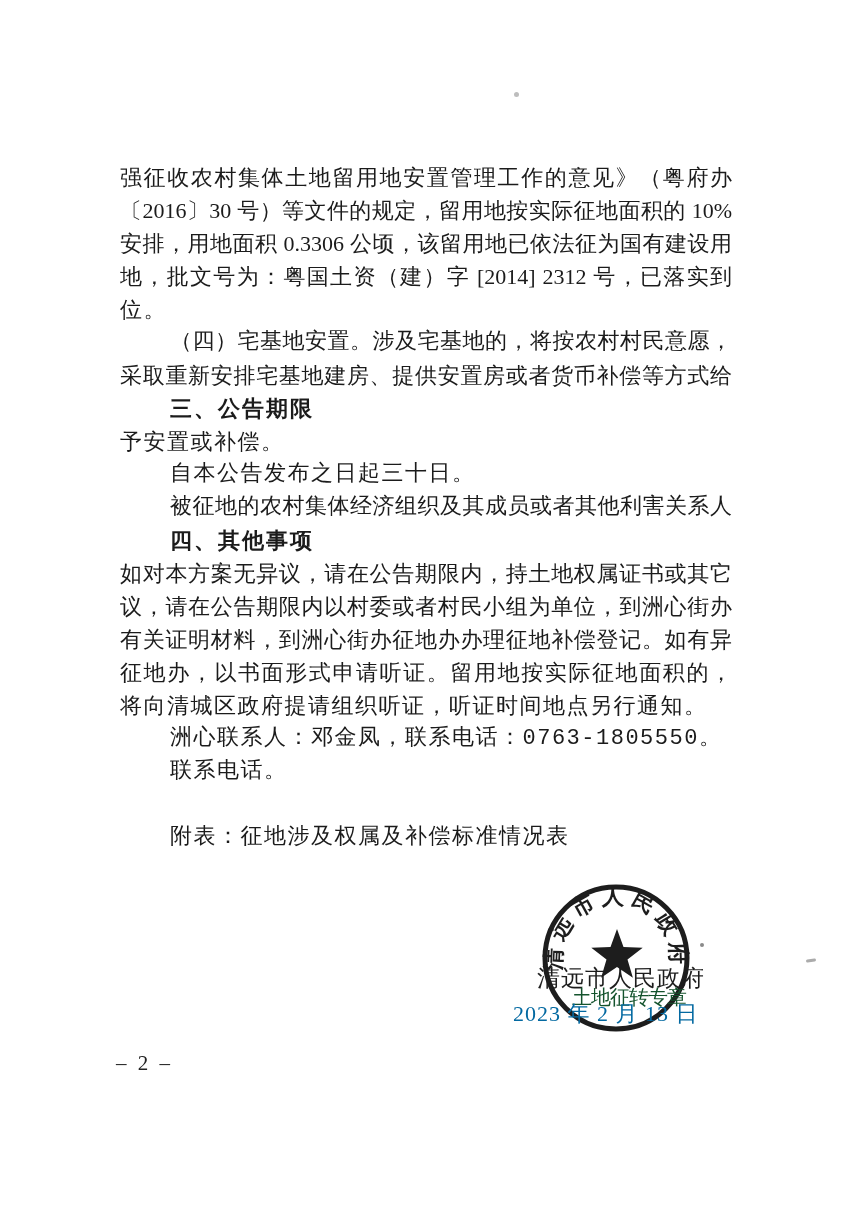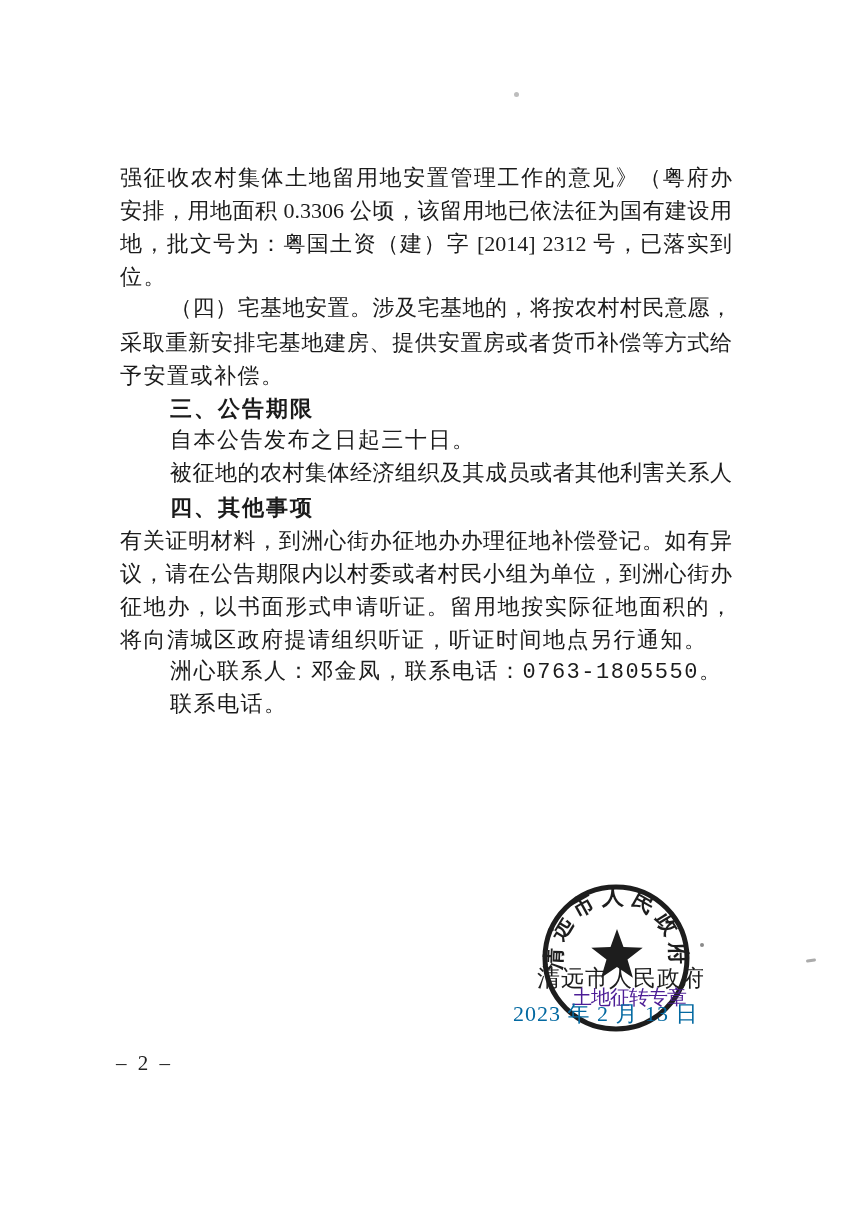--- a/index.html
+++ b/index.html
@@ -26,21 +26,21 @@
   .arc-text {
     font-size:22px; font-weight:700; letter-spacing:6px;
     font-family:"Liberation Serif","DejaVu Serif",serif; fill:#1d1d1d;
   }
   .seal-line1 {
     position:absolute; left:537px; top:963px; width:170px;
     font-size:23px; letter-spacing:1px; color:#1d1d1d; white-space:nowrap;
   }
   .seal-line2 {
     position:absolute; left:572px; top:984px;
-    font-size:20px; letter-spacing:-1px; color:#4c1d95; white-space:nowrap;
+    font-size:20px; letter-spacing:-1px; color:#14532d; white-space:nowrap;
   }
   .doc-date {
     position:absolute; left:513px; top:999px;
     font-size:22px; letter-spacing:1px; color:#0369a1; white-space:nowrap;
   }
   .page-num {
     position:absolute; left:116px; top:1051px;
     font-size:21px; letter-spacing:3px; color:#222;
   }
   .speck { position:absolute; border-radius:50%; }
@@ -49,37 +49,40 @@
   .speck-3 { left:806px; top:959px; width:10px; height:3px; background:#ababab;
              border-radius:2px; transform:rotate(-8deg); }
 </style>
 </head>
 <body>
 
 <div class="page">
 
   <div class="text-block">
     <div class="ln full">强征收农村集体土地留用地安置管理工作的意见》（粤府办</div>
+    <div class="ln full">〔2016〕30 号）等文件的规定，留用地按实际征地面积的 10%</div>
     <div class="ln full">安排，用地面积 0.3306 公顷，该留用地已依法征为国有建设用</div>
     <div class="ln full">地，批文号为：粤国土资（建）字 [2014] 2312 号，已落实到</div>
     <div class="ln">位。</div>
     <div class="ln full ind">（四）宅基地安置。涉及宅基地的，将按农村村民意愿，</div>
     <div class="ln full">采取重新安排宅基地建房、提供安置房或者货币补偿等方式给</div>
+    <div class="ln ind head">三、公告期限</div>
     <div class="ln">予安置或补偿。</div>
-    <div class="ln ind head">三、公告期限</div>
     <div class="ln ind">自本公告发布之日起三十日。</div>
     <div class="ln full ind">被征地的农村集体经济组织及其成员或者其他利害关系人</div>
     <div class="ln ind head">四、其他事项</div>
+    <div class="ln full">如对本方案无异议，请在公告期限内，持土地权属证书或其它</div>
+    <div class="ln full">议，请在公告期限内以村委或者村民小组为单位，到洲心街办</div>
     <div class="ln full">有关证明材料，到洲心街办征地办办理征地补偿登记。如有异</div>
-    <div class="ln full">议，请在公告期限内以村委或者村民小组为单位，到洲心街办</div>
     <div class="ln full">征地办，以书面形式申请听证。留用地按实际征地面积的，</div>
     <div class="ln">将向清城区政府提请组织听证，听证时间地点另行通知。</div>
     <div class="ln ind">洲心联系人：邓金凤，联系电话：0763-1805550。</div>
     <div class="ln ind">联系电话。</div>
     <div class="ln blank"></div>
+    <div class="ln ind">附表：征地涉及权属及补偿标准情况表</div>
   </div>
 
   <svg class="seal-svg" width="156" height="160" viewBox="0 0 156 160">
     <path id="sealArc" d="M 25.5 95 A 55 55 0 1 1 130.5 95" fill="none"></path>
     <circle cx="78" cy="78" r="71" fill="none" stroke="#1d1d1d" stroke-width="5"></circle>
     <polygon fill="#1d1d1d" points="79,49 85.5,67.1 104.7,67.7 89.5,79.4 94.9,97.8 79,87 63.1,97.8 68.5,79.4 53.3,67.7 72.5,67.1"></polygon>
     <text class="arc-text">
       <textPath href="#sealArc" startOffset="50%" text-anchor="middle">清远市人民政府</textPath>
     </text>
   </svg>

